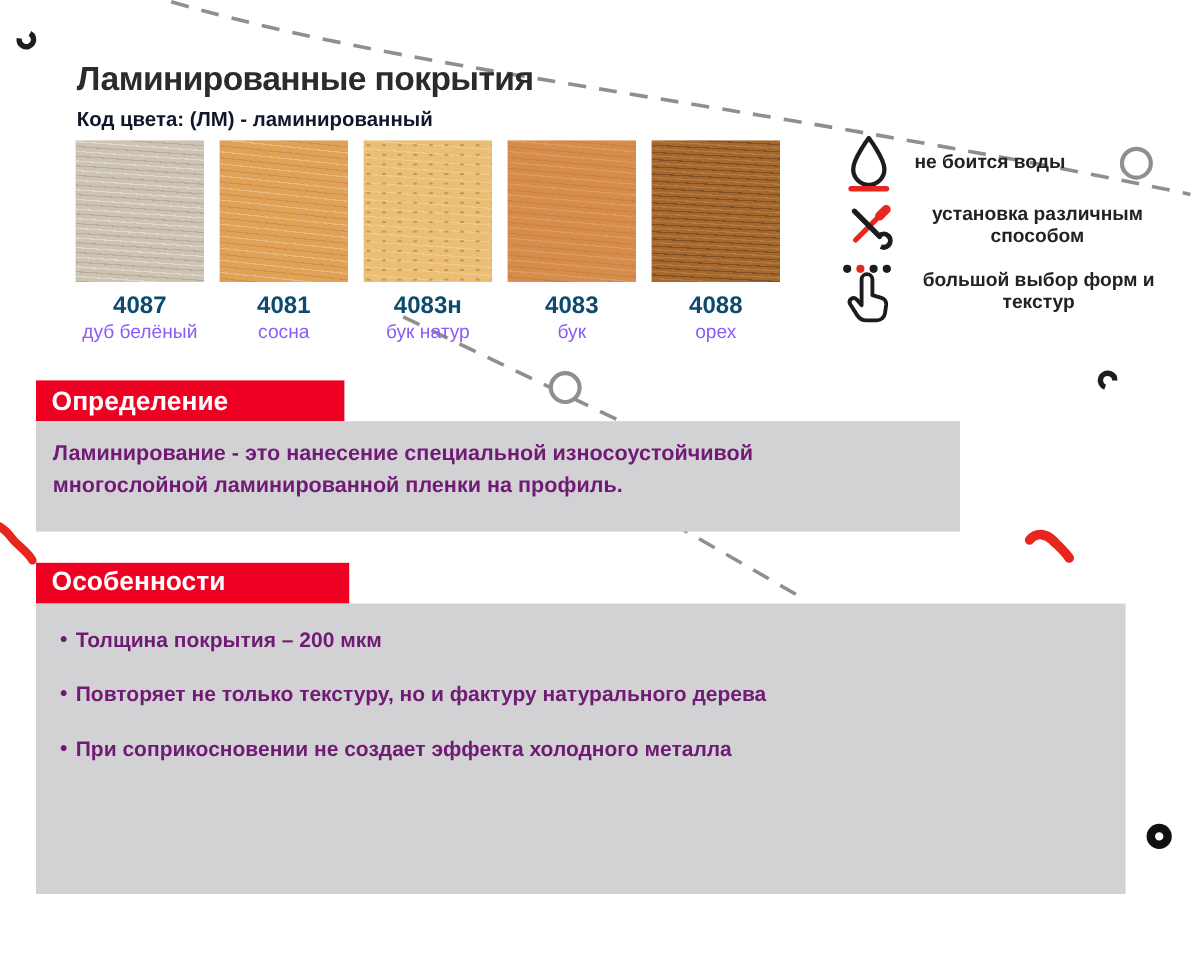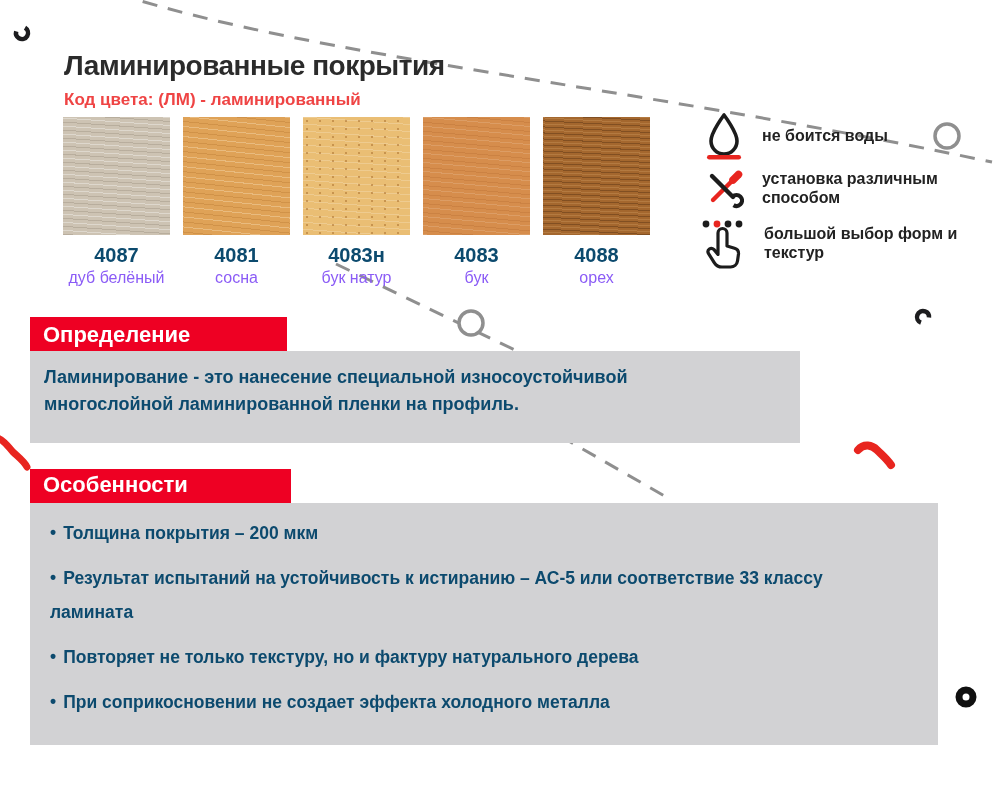--- a/index.html
+++ b/index.html
@@ -12,47 +12,47 @@
     color:#272727;
   }
   .stage { position:absolute; inset:0; width:1000px; height:800px; }
   .deco { position:absolute; inset:0; z-index:0; }
   .content { position:absolute; inset:0; z-index:1; }
 
   .abs { position:absolute; }
 
   
   .page-title { left:64px; top:50px; font-size:28px; font-weight:800; letter-spacing:-0.5px; color:#2b2b2b; }
-  .page-subtitle { left:64px; top:90px; font-size:17px; font-weight:600; color:#ef4444; }
+  .page-subtitle { left:64px; top:90px; font-size:17px; font-weight:600; color:#0f172a; }
   .page-subtitle b { font-weight:800; }
 
   
   .swatch-row { left:63px; top:117px; display:flex; gap:13px; }
   .swatch { width:107px; text-align:center; }
   .chip { position:relative; width:107px; height:118px; overflow:hidden; }
   .chip::after { content:""; position:absolute; inset:0; }
   .tex-oak::after    { background:repeating-linear-gradient(184deg, rgba(255,255,255,.35) 0 1px, rgba(0,0,0,0) 1px 4px, rgba(110,98,80,.22) 4px 5px, rgba(0,0,0,0) 5px 8px); }
   .tex-pine::after   { background:repeating-linear-gradient(186deg, rgba(255,245,220,.30) 0 1px, rgba(0,0,0,0) 1px 5px, rgba(170,105,35,.28) 5px 6px, rgba(0,0,0,0) 6px 10px); }
   .tex-beechn::after { background:radial-gradient(ellipse 2.5px 1.2px at 4px 4px, rgba(165,105,40,.50) 0 60%, rgba(0,0,0,0) 70%) 0 0/13px 8px,
                                   repeating-linear-gradient(184deg, rgba(255,255,255,.20) 0 1px, rgba(0,0,0,0) 1px 7px); }
   .tex-beech::after  { background:repeating-linear-gradient(185deg, rgba(255,255,255,.14) 0 1px, rgba(0,0,0,0) 1px 5px, rgba(160,85,30,.20) 5px 6px, rgba(0,0,0,0) 6px 9px); }
   .tex-walnut::after { background:repeating-linear-gradient(183deg, rgba(235,190,130,.22) 0 1px, rgba(0,0,0,0) 1px 3px, rgba(55,28,8,.32) 3px 4px, rgba(0,0,0,0) 4px 6px); }
   .swatch-code { margin-top:9px; font-size:20px; font-weight:800; color:#0c4a6e; }
   .swatch-name { margin-top:2px; font-size:16px; font-weight:500; color:#8b5cf6; }
 
   
-  .badges { left:701px; top:112px; width:266px; display:flex; flex-direction:column; }
+  .badges { left:701px; top:112px; width:266px; display:flex; flex-direction:column;text-align:center; }
   .badge-row { display:flex; align-items:center; gap:15px; margin-bottom:9px; }
   .badge-icon { flex:0 0 46px; display:flex; justify-content:center; }
   .badge-label { font-size:16px; font-weight:600; line-height:1.18; color:#222; }
 
   
   .banner { background:var(--accent_red,#ee0023); color:#ffffff; font-size:22px; font-weight:800;
             display:flex; align-items:center; padding:0 0 3px 13px; }
-  .panel { background:var(--panel_gray,#d2d2d4); color:#0c4a6e; }
+  .panel { background:var(--panel_gray,#d2d2d4); color:#701a75; }
   .banner-def  { left:30px; top:317px; width:257px; height:34px;align-items:flex-end; }
   .panel-def   { left:30px; top:351px; width:770px; height:92px; padding:13px 14px; }
   .panel-def p { max-width:640px; font-size:18px; font-weight:600; line-height:1.5; }
   .banner-feat { left:30px; top:469px; width:261px; height:34px;align-items:center; }
   .panel-feat  { left:30px; top:503px; width:908px; height:242px; padding:14px 20px; }
   .panel-feat p { max-width:800px; font-size:17.5px; font-weight:600; line-height:1.9; margin-bottom:12px; }
   .blt { display:inline-block; margin-right:7px; transform:translateY(-1px); }
 </style>
 </head>
 <body>
@@ -149,19 +149,18 @@
     </div>
     <div class="abs panel panel-def">
       <p>Ламинирование - это нанесение специальной износоустойчивой многослойной ламинированной пленки на профиль.</p>
     </div>
 
     <div class="abs banner banner-feat">
       <span>Особенности</span>
     </div>
     <div class="abs panel panel-feat">
       <p><span class="blt">•</span><span>Толщина покрытия – 200 мкм</span></p>
-      <p><span class="blt">•</span><span>Результат испытаний на устойчивость к истиранию – АС-5 или соответствие 33 классу ламината</span></p>
       <p><span class="blt">•</span><span>Повторяет не только текстуру, но и фактуру натурального дерева</span></p>
       <p><span class="blt">•</span><span>При соприкосновении не создает эффекта холодного металла</span></p>
     </div>
 
   </div>
 </div>
 
 </body></html>

